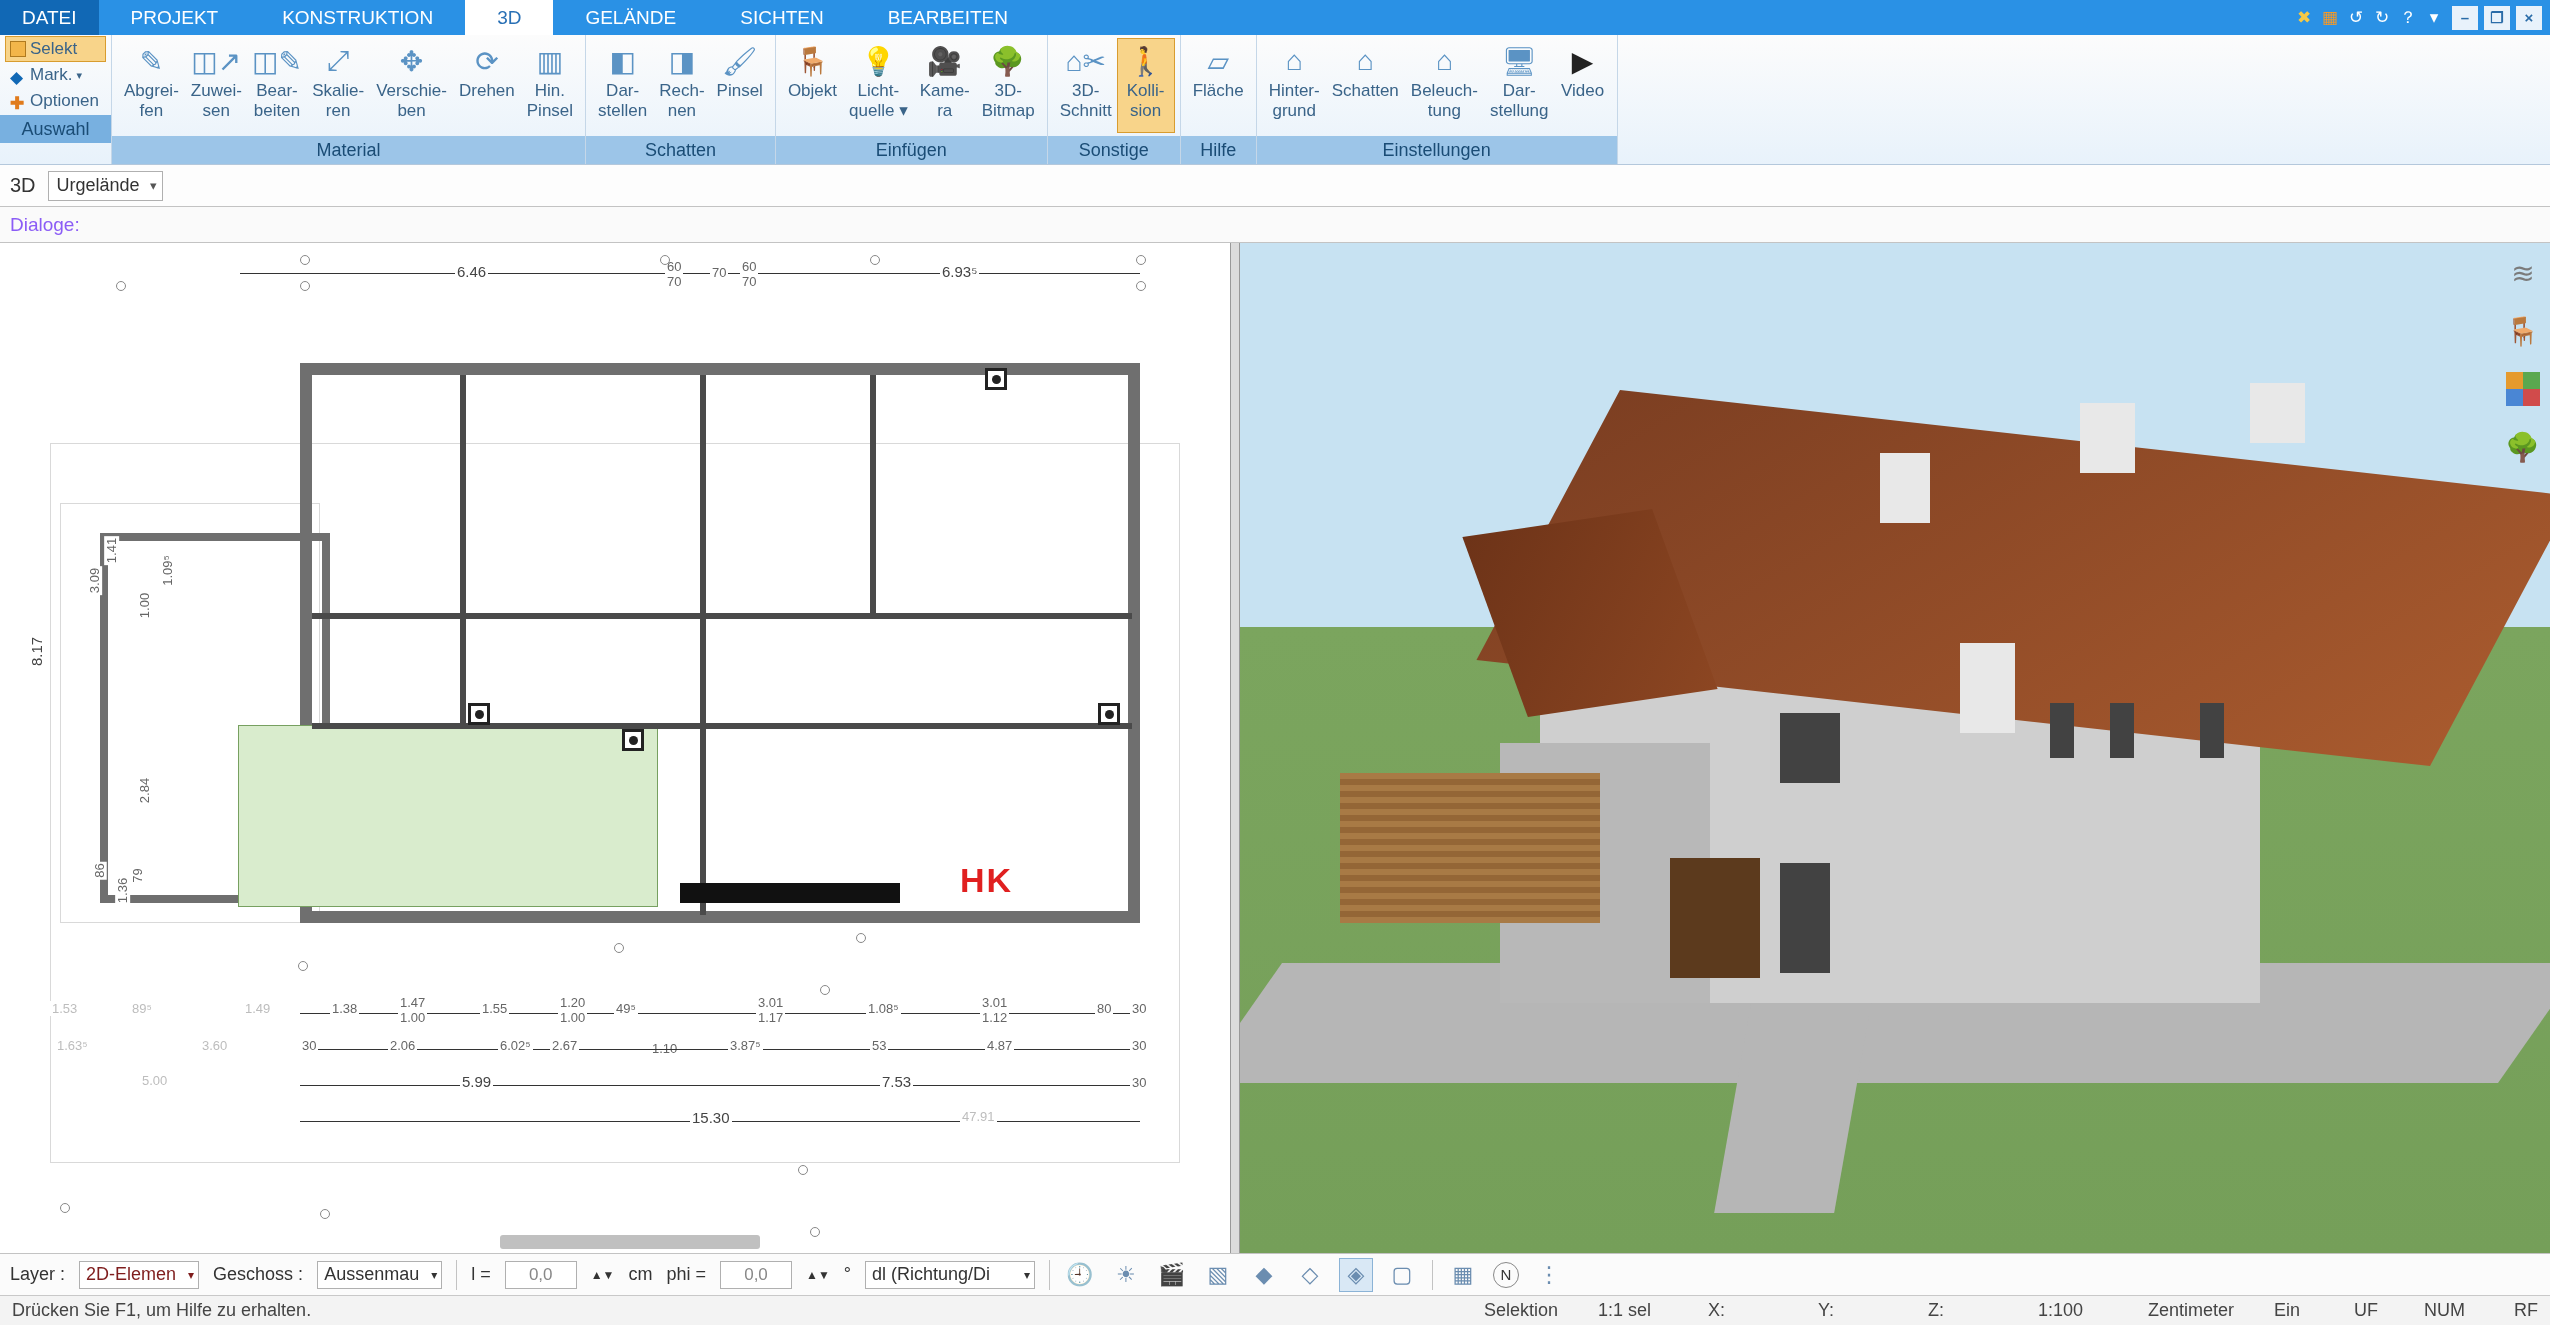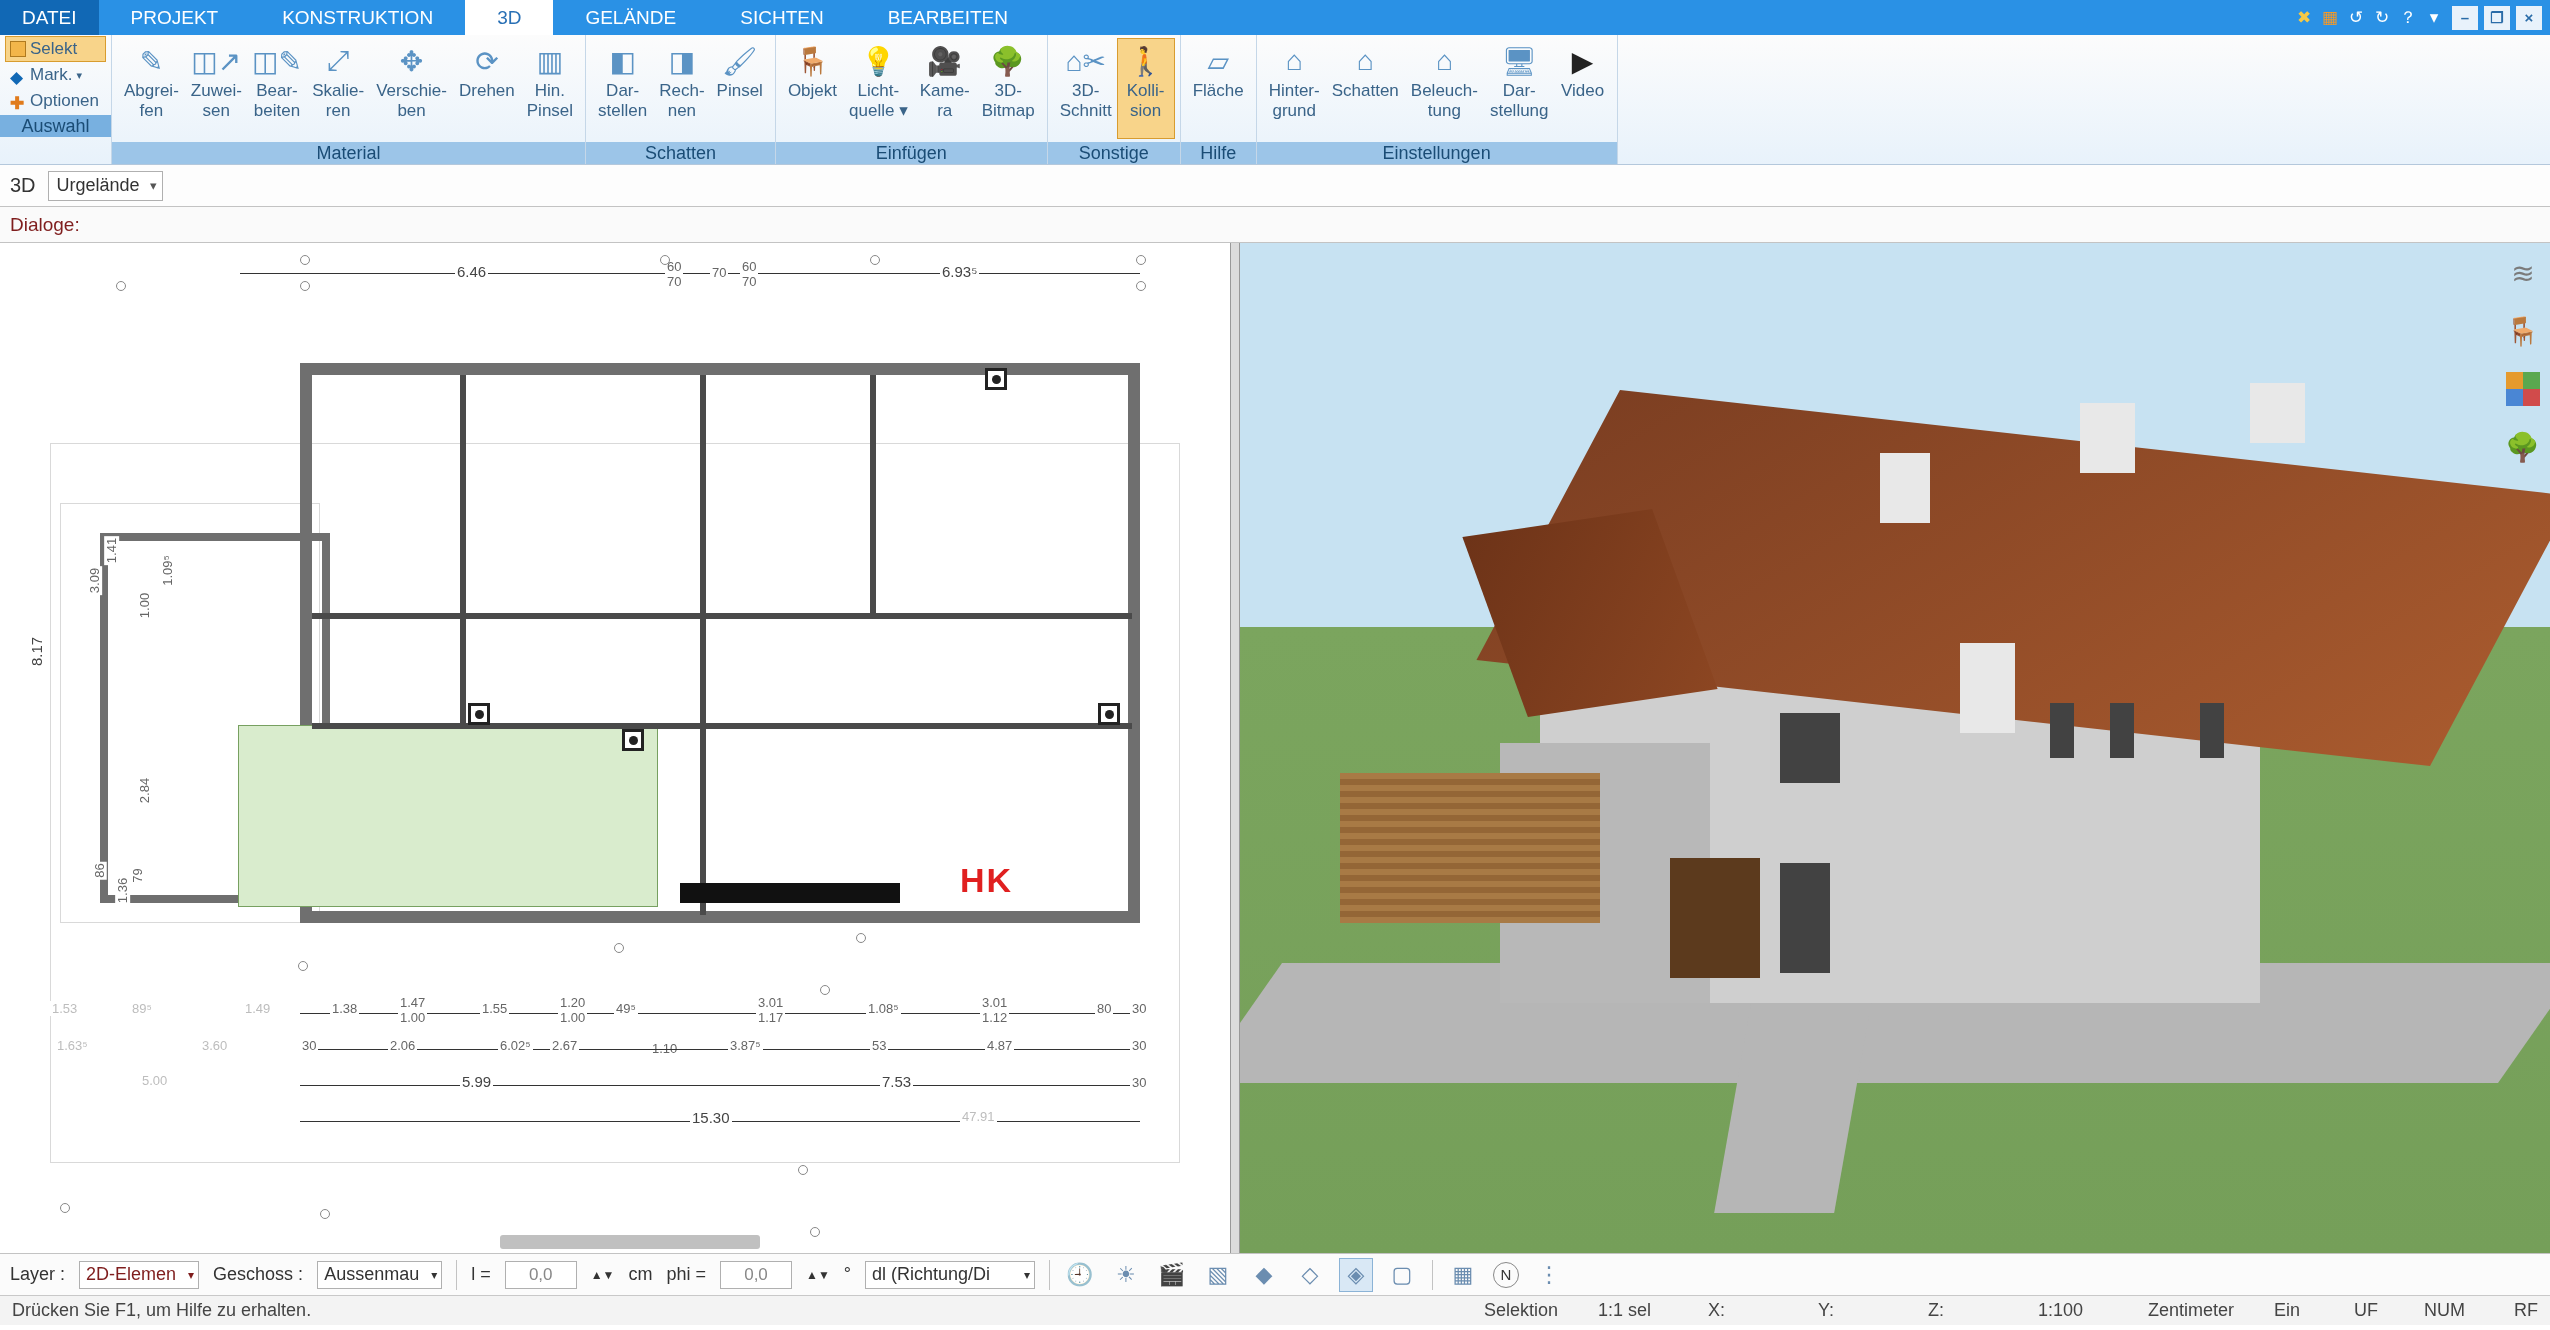--- a/index.html
+++ b/index.html
@@ -12,37 +12,37 @@
 .menubar .tab.active { background: #fff; color: #2970b5; font-weight: 500; }
 .menubar .spacer { flex: 1; }
 .menubar .right-icons { display: flex; align-items: center; padding-right: 8px; gap: 2px; }
 .menubar .ic { width: 24px; height: 24px; display: inline-flex; align-items: center; justify-content: center; font-size: 17px; }
 .menubar .winbtn { width: 26px; height: 24px; background: #e8f2fb; color: #2a6ca8; margin-left: 4px; display: flex; align-items: center; justify-content: center; font-size: 15px; font-weight: bold; }
 
 
 .ribbon { height: 130px; background: linear-gradient(#fcfcfc,#e8f2fb); border-bottom: 1px solid #b4c8dc; display: flex; }
 .rgroup { border-right: 1px solid #c5d7e8; display: flex; flex-direction: column; }
 .rgroup .buttons { flex: 1; display: flex; padding: 4px 6px; }
-.rgroup .glabel { height: 22px; background: #9cc5e8; color: #1a4c75; font-size: 18px; text-align: center; display: flex; align-items: center; justify-content: center; }
+.rgroup .glabel { height: 28px; background: #9cc5e8; color: #1a4c75; font-size: 18px; text-align: center; display: flex; align-items: center; justify-content: center; }
 .rgroup.sel  .glabel { background: #78b0e0; }
 .rbtn { display: flex; flex-direction: column; align-items: center; justify-content: flex-start; padding: 4px 6px 0; min-width: 54px; cursor: pointer; }
 .rbtn .ricon { width: 44px; height: 36px; display: flex; align-items: center; justify-content: center; font-size: 28px; color: #5b93c4; }
 .rbtn .rlab { font-size: 17px; color: #3a6489; text-align: center; line-height: 1.15; margin-top: 2px; white-space: pre-line; }
 .rbtn.highlight { background: #f8d48a; outline: 1px solid #d89c2f; }
 .selcol { display: flex; flex-direction: column; padding: 2px 6px; gap: 2px; }
 .selitem { display: flex; align-items: center; gap: 4px; font-size: 17px; color: #3a6489; padding: 2px 4px; }
 .selitem .sq { width: 16px; height: 16px; display: inline-block; }
 .selitem.sel { background: #f8d48a; outline: 1px solid #d89c2f; }
 
 
 .ctxbar { height: 42px; border-bottom: 1px solid #c3c3c3; display: flex; align-items: center; padding: 0 10px; gap: 12px; background: #fdfdfd; }
 .ctxbar .lbl { font-size: 20px; color: #333; }
 .ctxbar select, .ctxbar .drop { height: 30px; border: 1px solid #b0b0b0; background: #fff; font-size: 18px; padding: 0 22px 0 8px; color: #333; position: relative; display: flex; align-items: center; }
 .ctxbar .drop::after { content: "▾"; position: absolute; right: 5px; font-size: 13px; color: #555; }
-.dlgbar { height: 36px; border-bottom: 1px solid #c3c3c3; display: flex; align-items: center; padding: 0 10px; font-size: 19px; color: #7f1d1d; background: #fafafa; }
+.dlgbar { height: 36px; border-bottom: 1px solid #c3c3c3; display: flex; align-items: center; padding: 0 10px; font-size: 19px; color: #8b5cf6; background: #fafafa; }
 
 
 .main { display: flex; height: 1010px; }
 .pane-2d { width: 1230px; background: #fff; position: relative; overflow: hidden; }
 .splitter { width: 10px; background: #dcdcdc; border-left: 1px solid #999; border-right: 1px solid #999; cursor: col-resize; }
 .pane-3d { flex: 1; position: relative; background: linear-gradient(#c7e2f2 0%,#c7e2f2 38%,#7ba55e 38%,#759f59 100%); overflow: hidden; }
 
 
 .fp { position: absolute; inset: 0; }
 .fp .faint { position: absolute; border: 1px solid #d9d9d9; }

